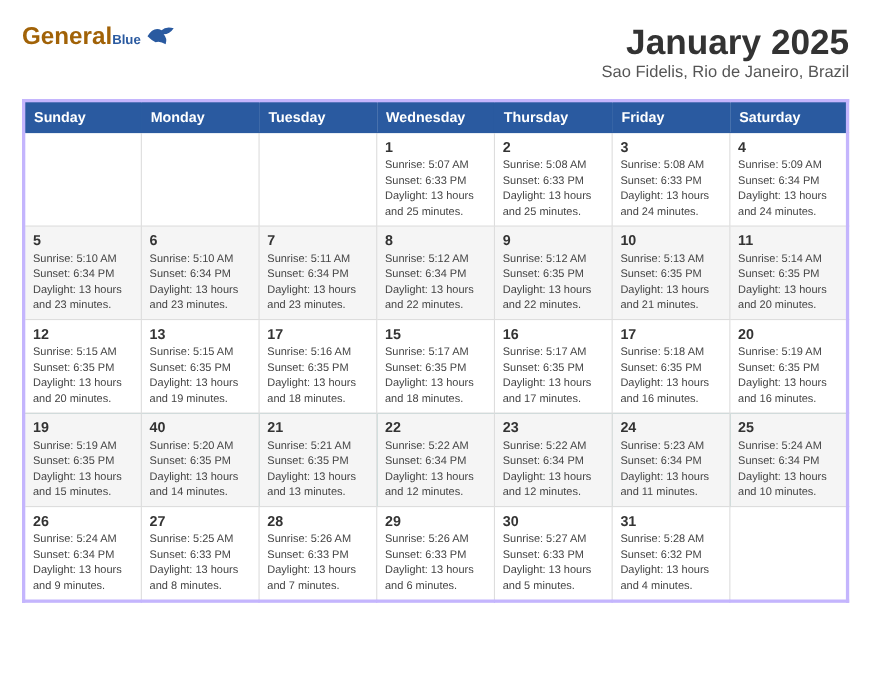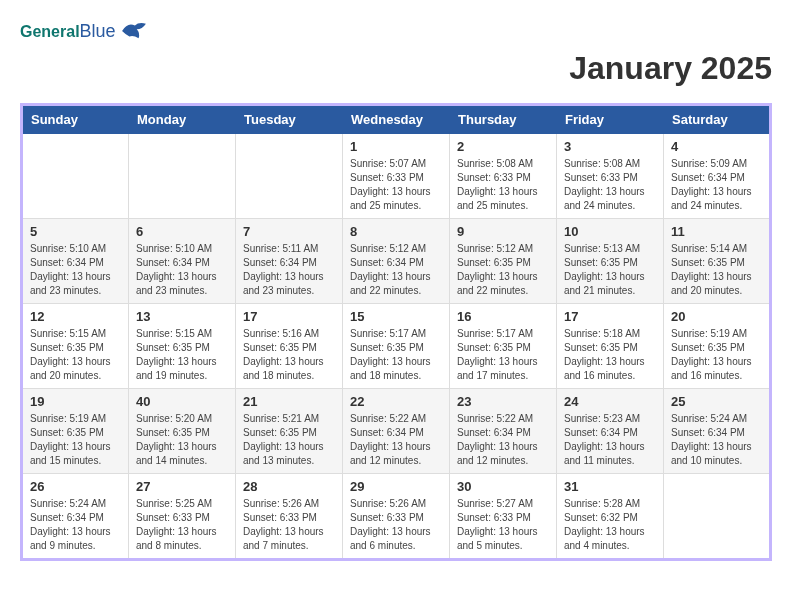--- a/index.html
+++ b/index.html
@@ -30,21 +30,20 @@
       display: flex;
       align-items: center;
     }
     .title-area {
       text-align: right;
     }
     .month-title {
       font-size: 32px;
       font-weight: bold;
       color: #333;
-      margin-top: 30px;
     }
     .location {
       font-size: 15px;
       color: #555;
     }
     .calendar {
       width: 100%;
       border-collapse: collapse;
       border: 3px solid #c4b5fd;
     }
@@ -85,29 +84,30 @@
       background: #f9f9f9;
     }
   </style>
 </head>
 <body>
 
 <div class="header">
   <div class="logo">
     <div class="logo-row">
       <span>
-        <span style="font-size:16px;font-weight:bold;color:#0f766e;">General</span><span style="font-size:18px;font-weight:normal;color:#2a5aa0;">Blue</span>
+        <span style="font-size:22px;font-weight:bold;color:#a16207;">General</span><span style="font-size:12px;font-weight:bold;color:#2a5aa0;">Blue</span>
       </span>
       <svg class="logo-bird" viewBox="0 0 30 24" style="margin-left:4px;">
         <path d="M2,12 Q8,2 16,6 Q20,2 28,4 Q24,10 18,10 Q22,14 20,20 Q14,16 10,18 Q6,16 2,12Z" fill="#2a5aa0"></path>
       </svg>
     </div>
   </div>
   <div class="title-area">
     <div class="month-title">January 2025</div>
+    <div class="location">Sao Fidelis, Rio de Janeiro, Brazil</div>
   </div>
 </div>
 
 <table class="calendar">
   <thead>
     <tr>
     <th>Sunday</th>
         <th>Monday</th>
         <th>Tuesday</th>
         <th>Wednesday</th>

